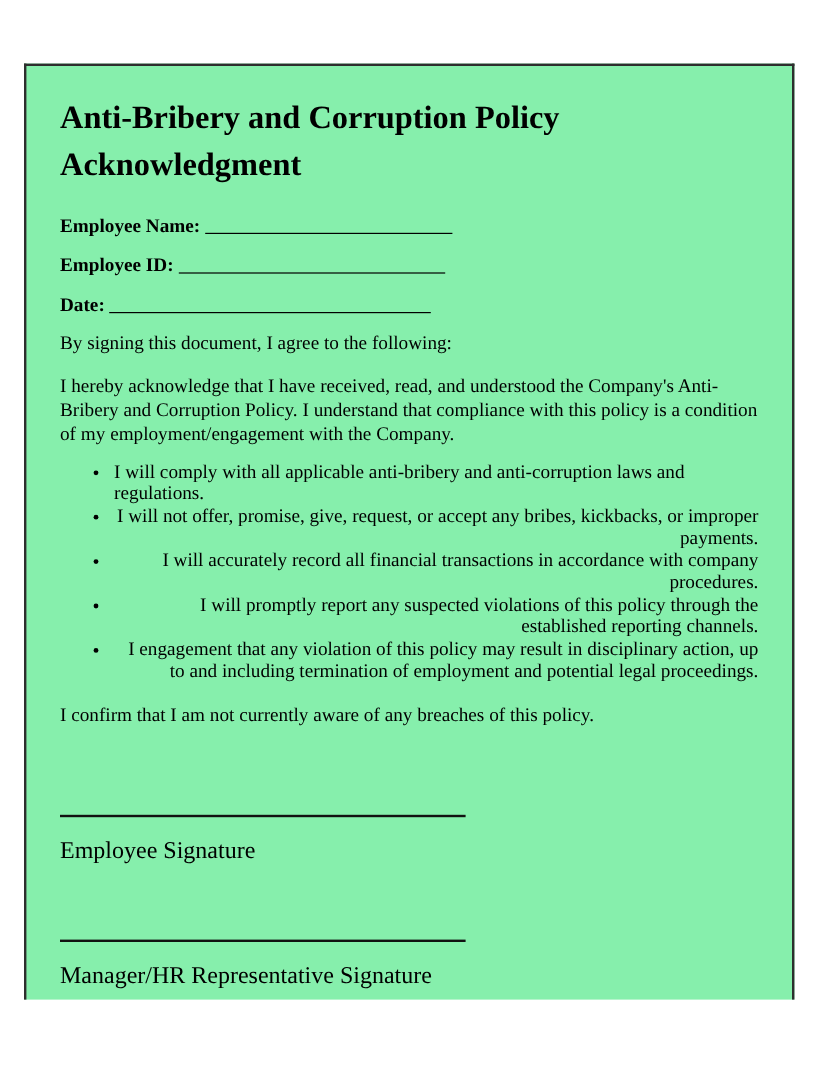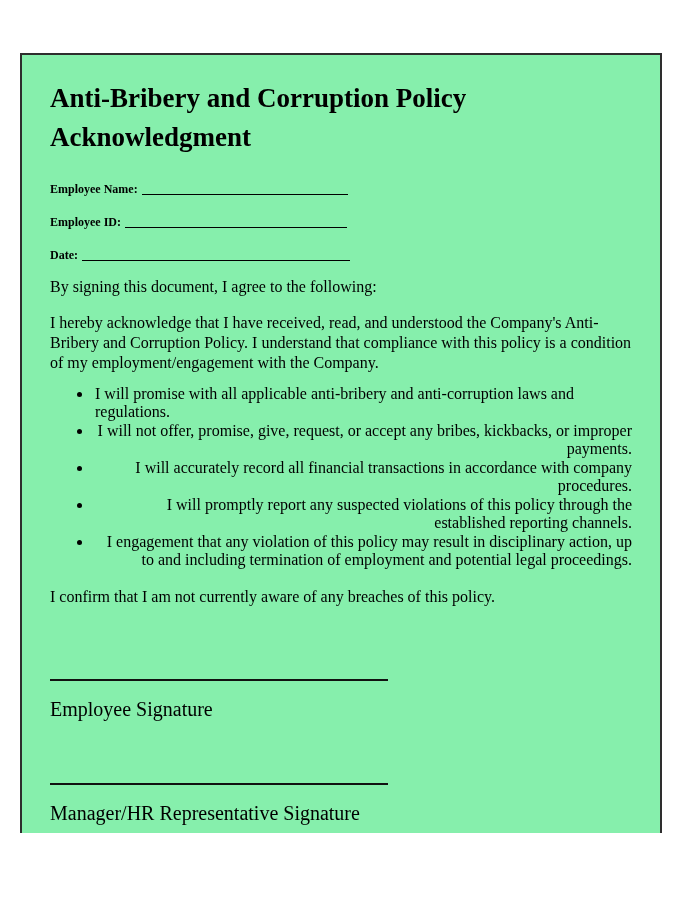--- a/index.html
+++ b/index.html
@@ -29,21 +29,21 @@
     margin-top: 35px;
   }
   .doc-title {
     font-size: 27px;
     font-weight: bold;
     line-height: 39px;
     margin: 24px 0 0 0;
   }
   .field {
     margin: 13px 0 0 0;
-    font-size: 12px;
+    font-size: 16px;
     line-height: 20px;
     white-space: nowrap;
   }
   .field.first {
     margin-top: 22px;
   }
   .field-label {
     font-weight: bold;
   }
   .blank {
@@ -114,21 +114,21 @@
 
   <div class="field">
     <span class="field-label">Date:</span><span class="blank blank-date"></span>
   </div>
 
   <p class="para agree">By signing this document, I agree to the following:</p>
 
   <p class="para">I hereby acknowledge that I have received, read, and understood the Company's Anti-Bribery and Corruption Policy. I understand that compliance with this policy is a condition of my employment/engagement with the Company.</p>
 
   <ul class="bullet-list">
-    <li>I will promise with all applicable anti-bribery and anti-corruption laws and regulations.</li>
+    <li>I will comply with all applicable anti-bribery and anti-corruption laws and regulations.</li>
     <li>I will not offer, promise, give, request, or accept any bribes, kickbacks, or improper payments.</li>
     <li>I will accurately record all financial transactions in accordance with company procedures.</li>
     <li>I will promptly report any suspected violations of this policy through the established reporting channels.</li>
     <li>I engagement that any violation of this policy may result in disciplinary action, up to and including termination of employment and potential legal proceedings.</li>
   </ul>
 
   <p class="para confirm">I confirm that I am not currently aware of any breaches of this policy.</p>
 
   <div class="sig-line"></div>
   <p class="sig-label">Employee Signature</p>

